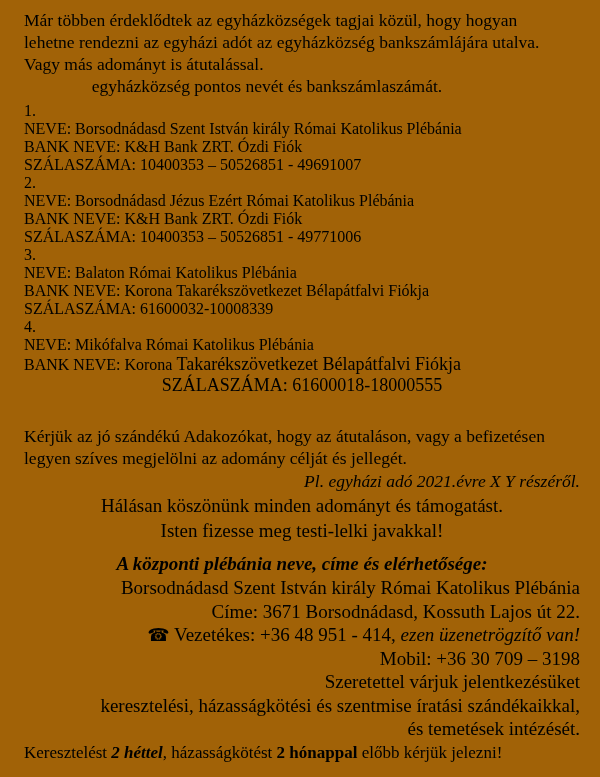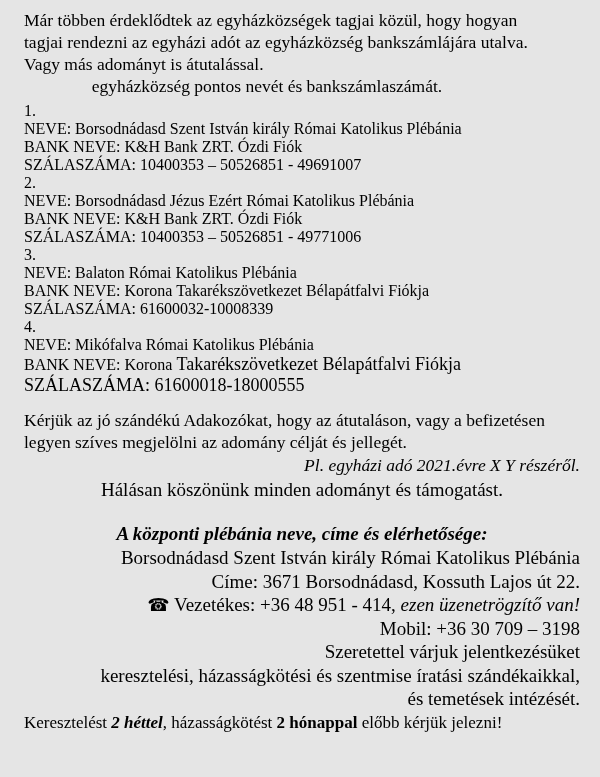--- a/index.html
+++ b/index.html
@@ -2,51 +2,51 @@
 <html><head>
 <meta charset="utf-8">
 <style>
   html, body { margin: 0; padding: 0; background: #ffffff; }
   .page {
     position: relative;
     width: 600px;
     height: 777px;
     box-sizing: border-box;
     padding: 9px 20px 0 24px;
-    background: #e5e5e5;
+    background: #a16207;
     color: #000000;
     font-family: "Liberation Serif", "DejaVu Serif", serif;
     overflow: hidden;
   }
   .line { white-space: nowrap; }
   .intro-line { font-size: 17.5px; line-height: 22px; text-align: left; }
   .intro-centered { font-size: 17.5px; line-height: 22px; text-align: center; padding-right: 70px; }
   .parish-list { margin-top: 5px; font-size: 16px; line-height: 18px; }
   .parish-number { line-height: 18px; }
   .bank-emphasis { font-size: 18px; }
-  .parish-line-big { font-size: 18px; line-height: 21px; }
+  .parish-line-big { font-size: 18px; line-height: 21px; text-align: center; }
   .bank-line-mixed { line-height: 20px; }
-  .donation-para { margin-top: 13px; font-size: 17.5px; line-height: 22px; }
+  .donation-para { margin-top: 29px; font-size: 17.5px; line-height: 22px; }
   .donation-example { font-size: 17.5px; line-height: 24px; text-align: right; font-style: italic; }
   .thanks-line { font-size: 19px; line-height: 25px; text-align: center; }
-  .contact-heading { margin-top: 19px; font-size: 19px; line-height: 25px; text-align: center; font-weight: bold; font-style: italic; }
+  .contact-heading { margin-top: 8px; font-size: 19px; line-height: 25px; text-align: center; font-weight: bold; font-style: italic; }
   .contact-line { font-size: 19px; line-height: 23.5px; text-align: right; }
   .closing-line { font-size: 17px; line-height: 24px; }
   .italic { font-style: italic; }
   .bold { font-weight: bold; }
   .bold-italic { font-weight: bold; font-style: italic; }
   .tel-icon { font-family: "DejaVu Sans", sans-serif; font-size: 18px; }
 </style>
 </head>
 <body>
 
 <div class="page">
 
   <div class="intro-line line">Már többen érdeklődtek az egyházközségek tagjai közül, hogy hogyan</div>
-  <div class="intro-line line">tagjai rendezni az egyházi adót az egyházközség bankszámlájára utalva.</div>
+  <div class="intro-line line">lehetne rendezni az egyházi adót az egyházközség bankszámlájára utalva.</div>
   <div class="intro-line line">Vagy más adományt is átutalással.</div>
   <div class="intro-centered line">egyházközség pontos nevét és bankszámlaszámát.</div>
 
   <div class="parish-list">
 
     <div>
       <div class="parish-number line">1.</div>
       <div class="line">NEVE: Borsodnádasd Szent István király Római Katolikus Plébánia</div>
       <div class="line">BANK NEVE: K&amp;H Bank ZRT. Ózdi Fiók</div>
       <div class="line">SZÁLASZÁMA: 10400353 – 50526851 - 49691007</div>
@@ -77,20 +77,21 @@
     </div>
 
   </div>
 
   <div class="donation-para">
     <div class="line">Kérjük az jó szándékú Adakozókat, hogy az átutaláson, vagy a befizetésen</div>
     <div class="line">legyen szíves megjelölni az adomány célját és jellegét.</div>
   </div>
   <div class="donation-example line">Pl. egyházi adó 2021.évre X Y  részéről.</div>
   <div class="thanks-line line">Hálásan köszönünk minden adományt és támogatást.</div>
+  <div class="thanks-line line">Isten fizesse meg testi-lelki javakkal!</div>
 
   <div class="contact-heading line">A központi plébánia neve, címe és elérhetősége:</div>
   <div class="contact-line line">Borsodnádasd Szent István király Római Katolikus Plébánia</div>
   <div class="contact-line line">Címe: 3671 Borsodnádasd, Kossuth Lajos út 22.</div>
   <div class="contact-line line">
     <span class="tel-icon">☎</span>
     <span>Vezetékes: +36 48 951 - 414,</span>
     <span class="italic">ezen üzenetrögzítő van!</span>
   </div>
   <div class="contact-line line">Mobil: +36 30 709 – 3198</div>

